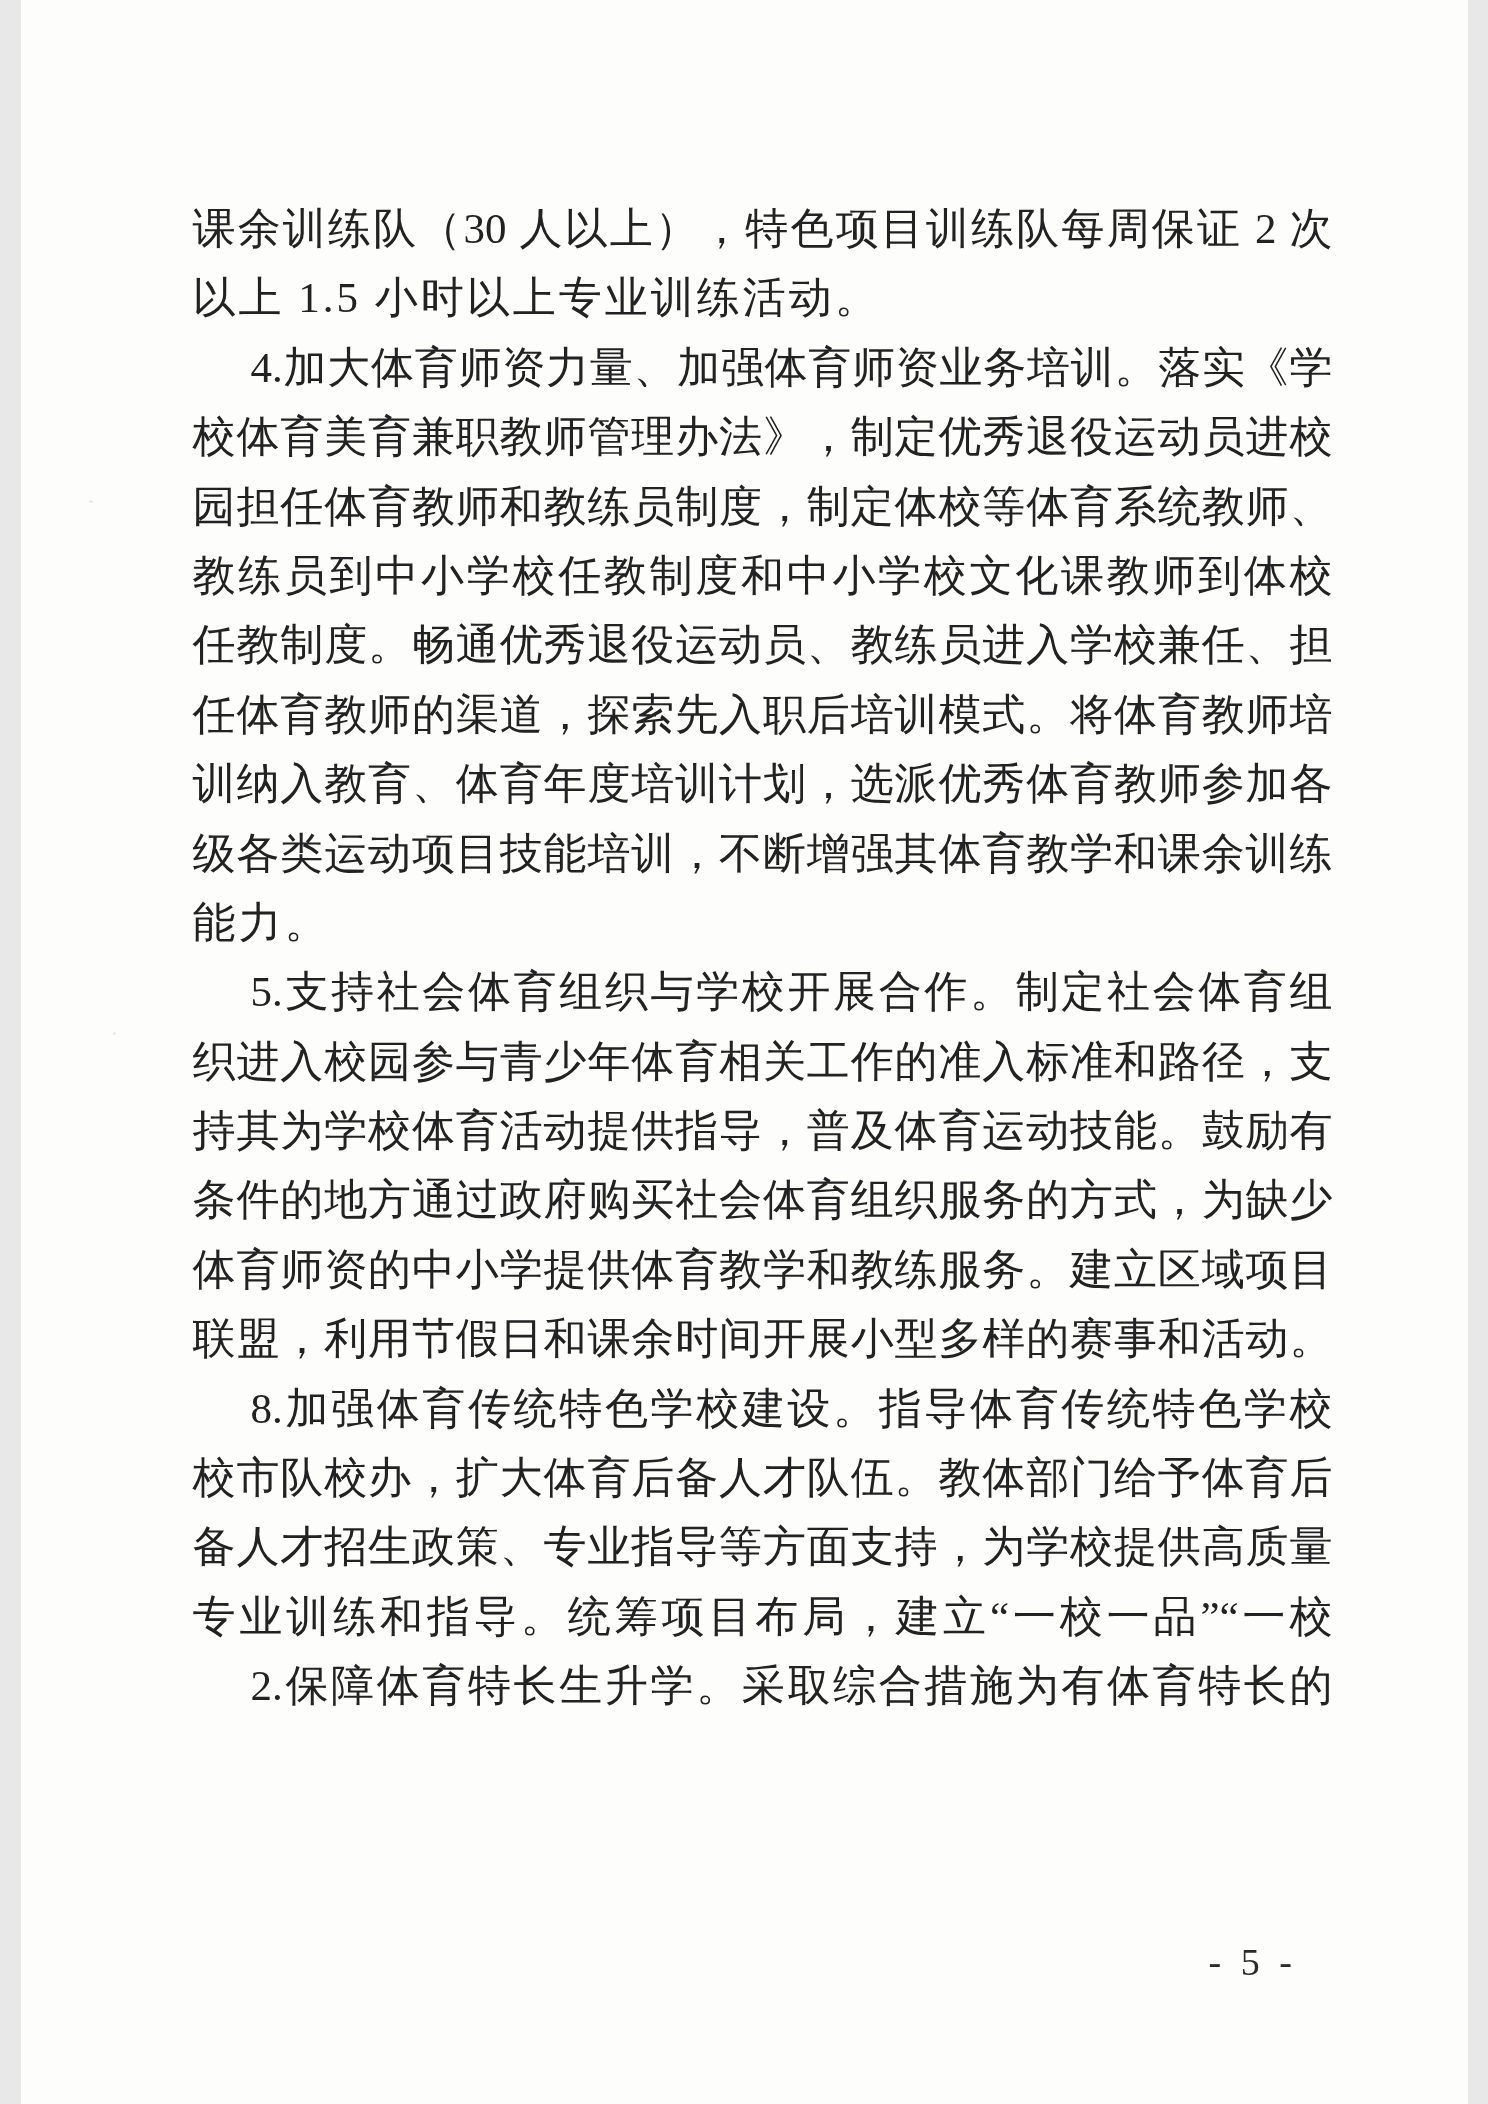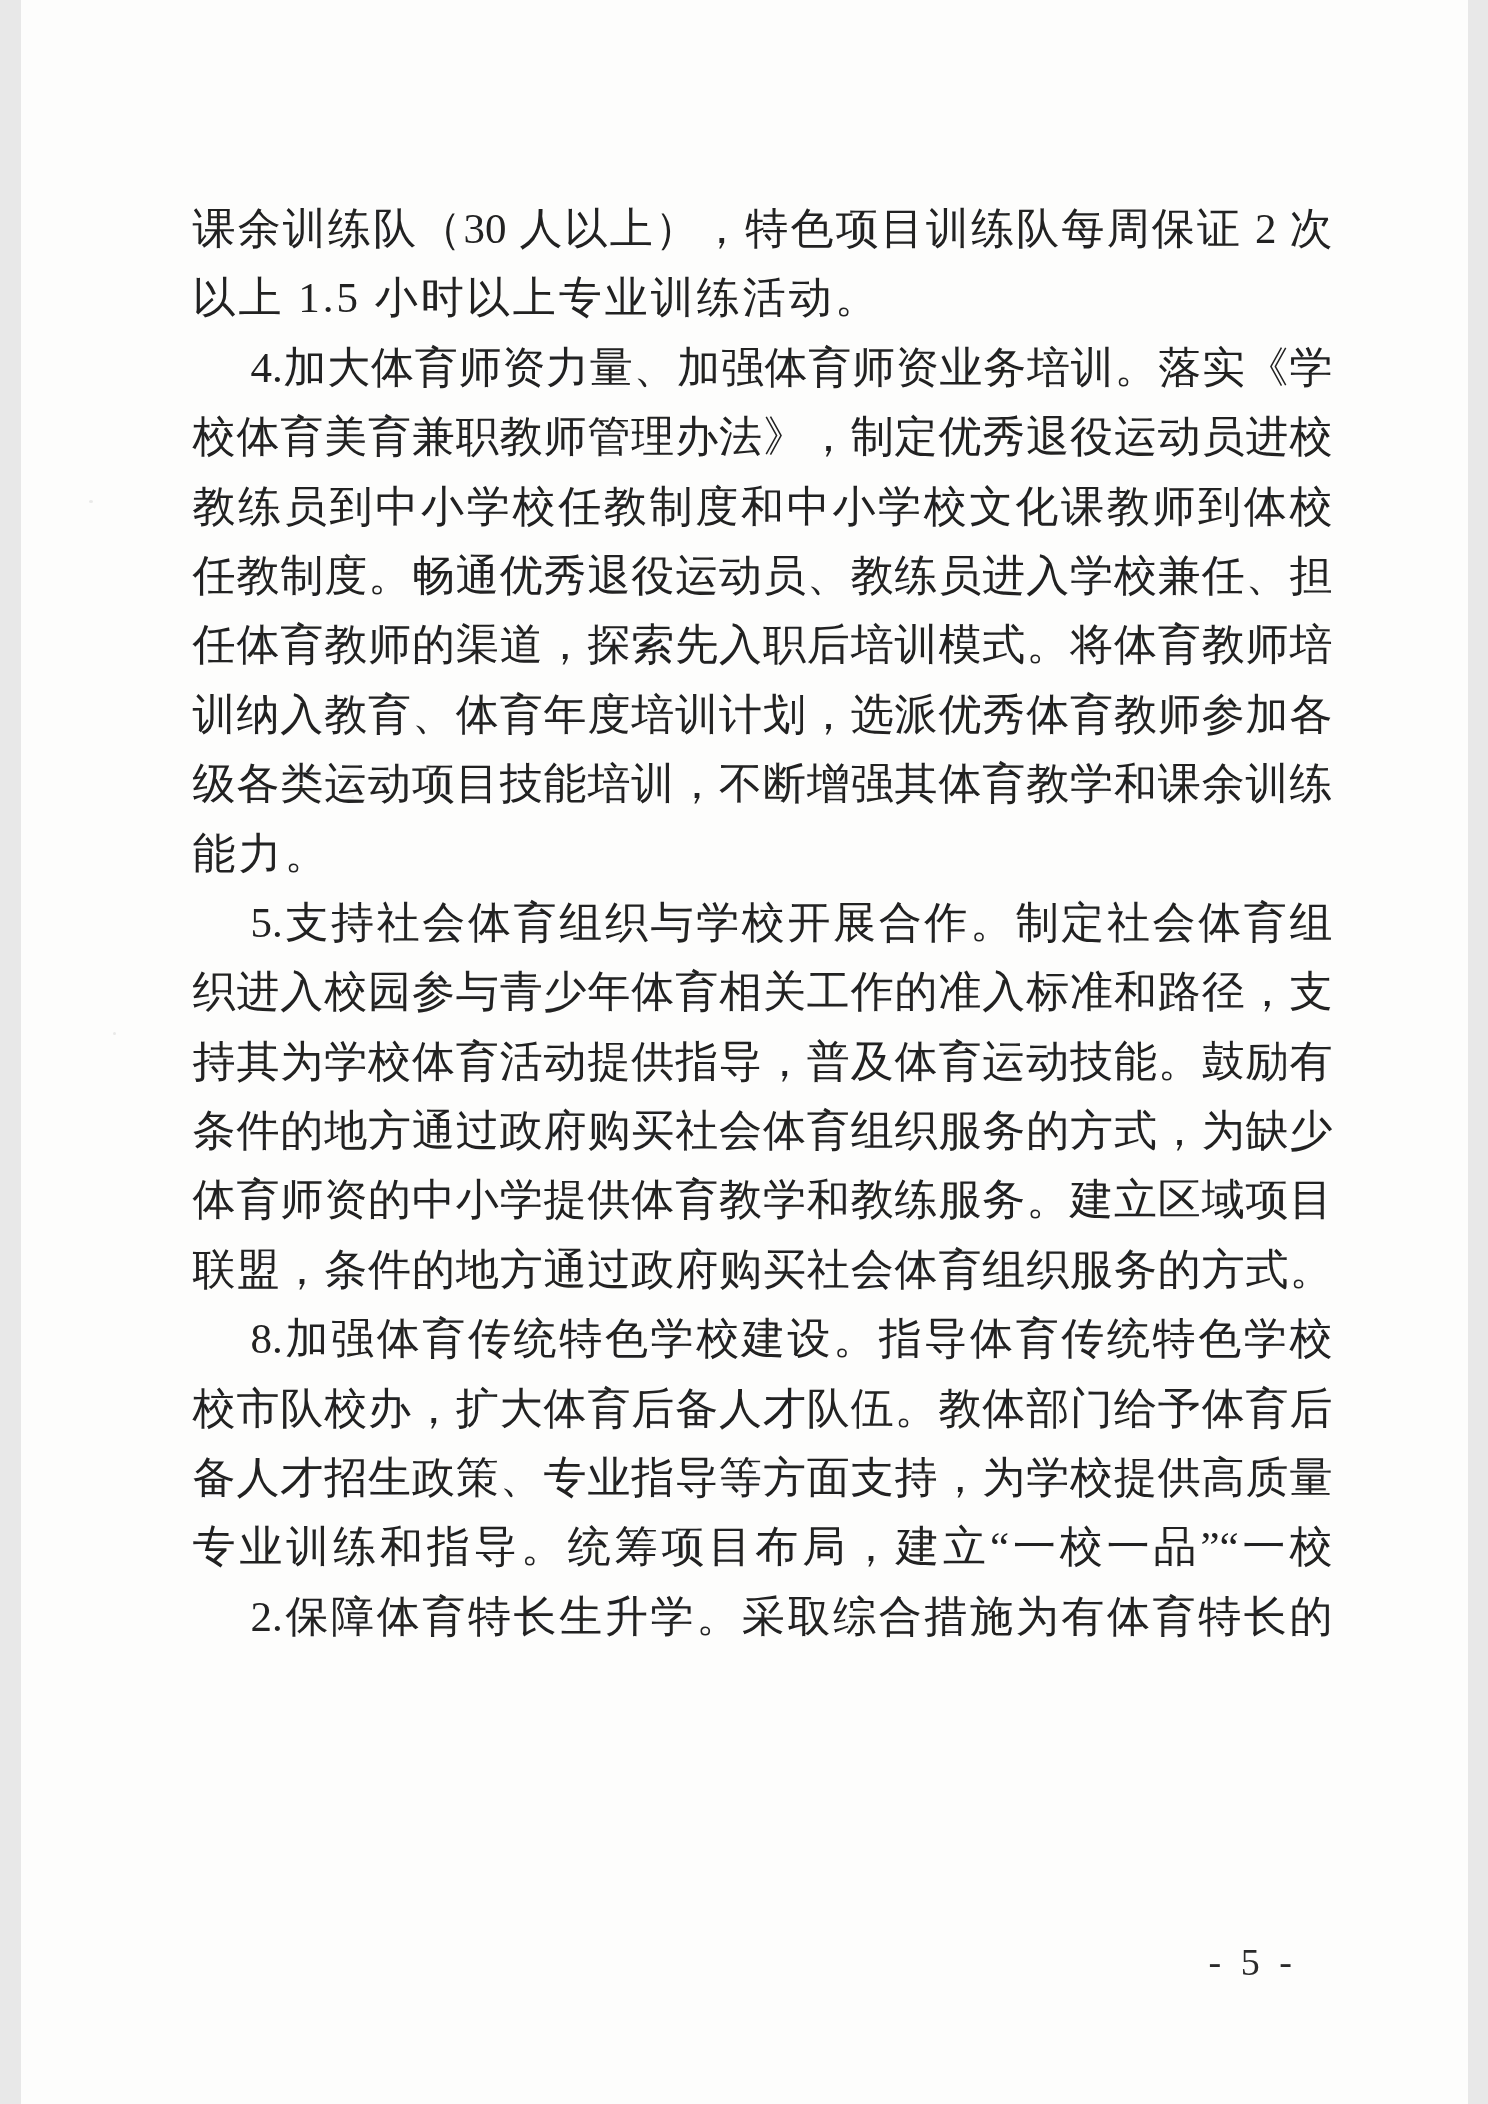--- a/index.html
+++ b/index.html
@@ -66,32 +66,33 @@
 <div class="page">
   <div class="speck s1"></div>
   <div class="speck s2"></div>
   <div class="speck s3"></div>
 
   <div class="doc-text">
       <div class="line just">课余训练队（30 人以上），特色项目训练队每周保证 2 次</div>
       <div class="line">以上 1.5 小时以上专业训练活动。</div>
       <div class="line just ind">4.加大体育师资力量、加强体育师资业务培训。落实《学</div>
       <div class="line just">校体育美育兼职教师管理办法》，制定优秀退役运动员进校</div>
+      <div class="line just">园担任体育教师和教练员制度，制定体校等体育系统教师、</div>
       <div class="line just">教练员到中小学校任教制度和中小学校文化课教师到体校</div>
       <div class="line just">任教制度。畅通优秀退役运动员、教练员进入学校兼任、担</div>
       <div class="line just">任体育教师的渠道，探索先入职后培训模式。将体育教师培</div>
       <div class="line just">训纳入教育、体育年度培训计划，选派优秀体育教师参加各</div>
       <div class="line just">级各类运动项目技能培训，不断增强其体育教学和课余训练</div>
       <div class="line">能力。</div>
       <div class="line just ind">5.支持社会体育组织与学校开展合作。制定社会体育组</div>
       <div class="line just">织进入校园参与青少年体育相关工作的准入标准和路径，支</div>
       <div class="line just">持其为学校体育活动提供指导，普及体育运动技能。鼓励有</div>
       <div class="line just">条件的地方通过政府购买社会体育组织服务的方式，为缺少</div>
       <div class="line just">体育师资的中小学提供体育教学和教练服务。建立区域项目</div>
-      <div class="line just">联盟，条件的地方通过政府购买社会体育组织服务的方式。</div>
+      <div class="line just">联盟，利用节假日和课余时间开展小型多样的赛事和活动。</div>
       <div class="line just ind">8.加强体育传统特色学校建设。指导体育传统特色学校</div>
       <div class="line just">校市队校办，扩大体育后备人才队伍。教体部门给予体育后</div>
       <div class="line just">备人才招生政策、专业指导等方面支持，为学校提供高质量</div>
       <div class="line just">专业训练和指导。统筹项目布局，建立“一校一品”“一校</div>
       <div class="line just ind">2.保障体育特长生升学。采取综合措施为有体育特长的</div>
     </div>
 
   <div class="page-number">- 5 -</div>
 </div>
 

